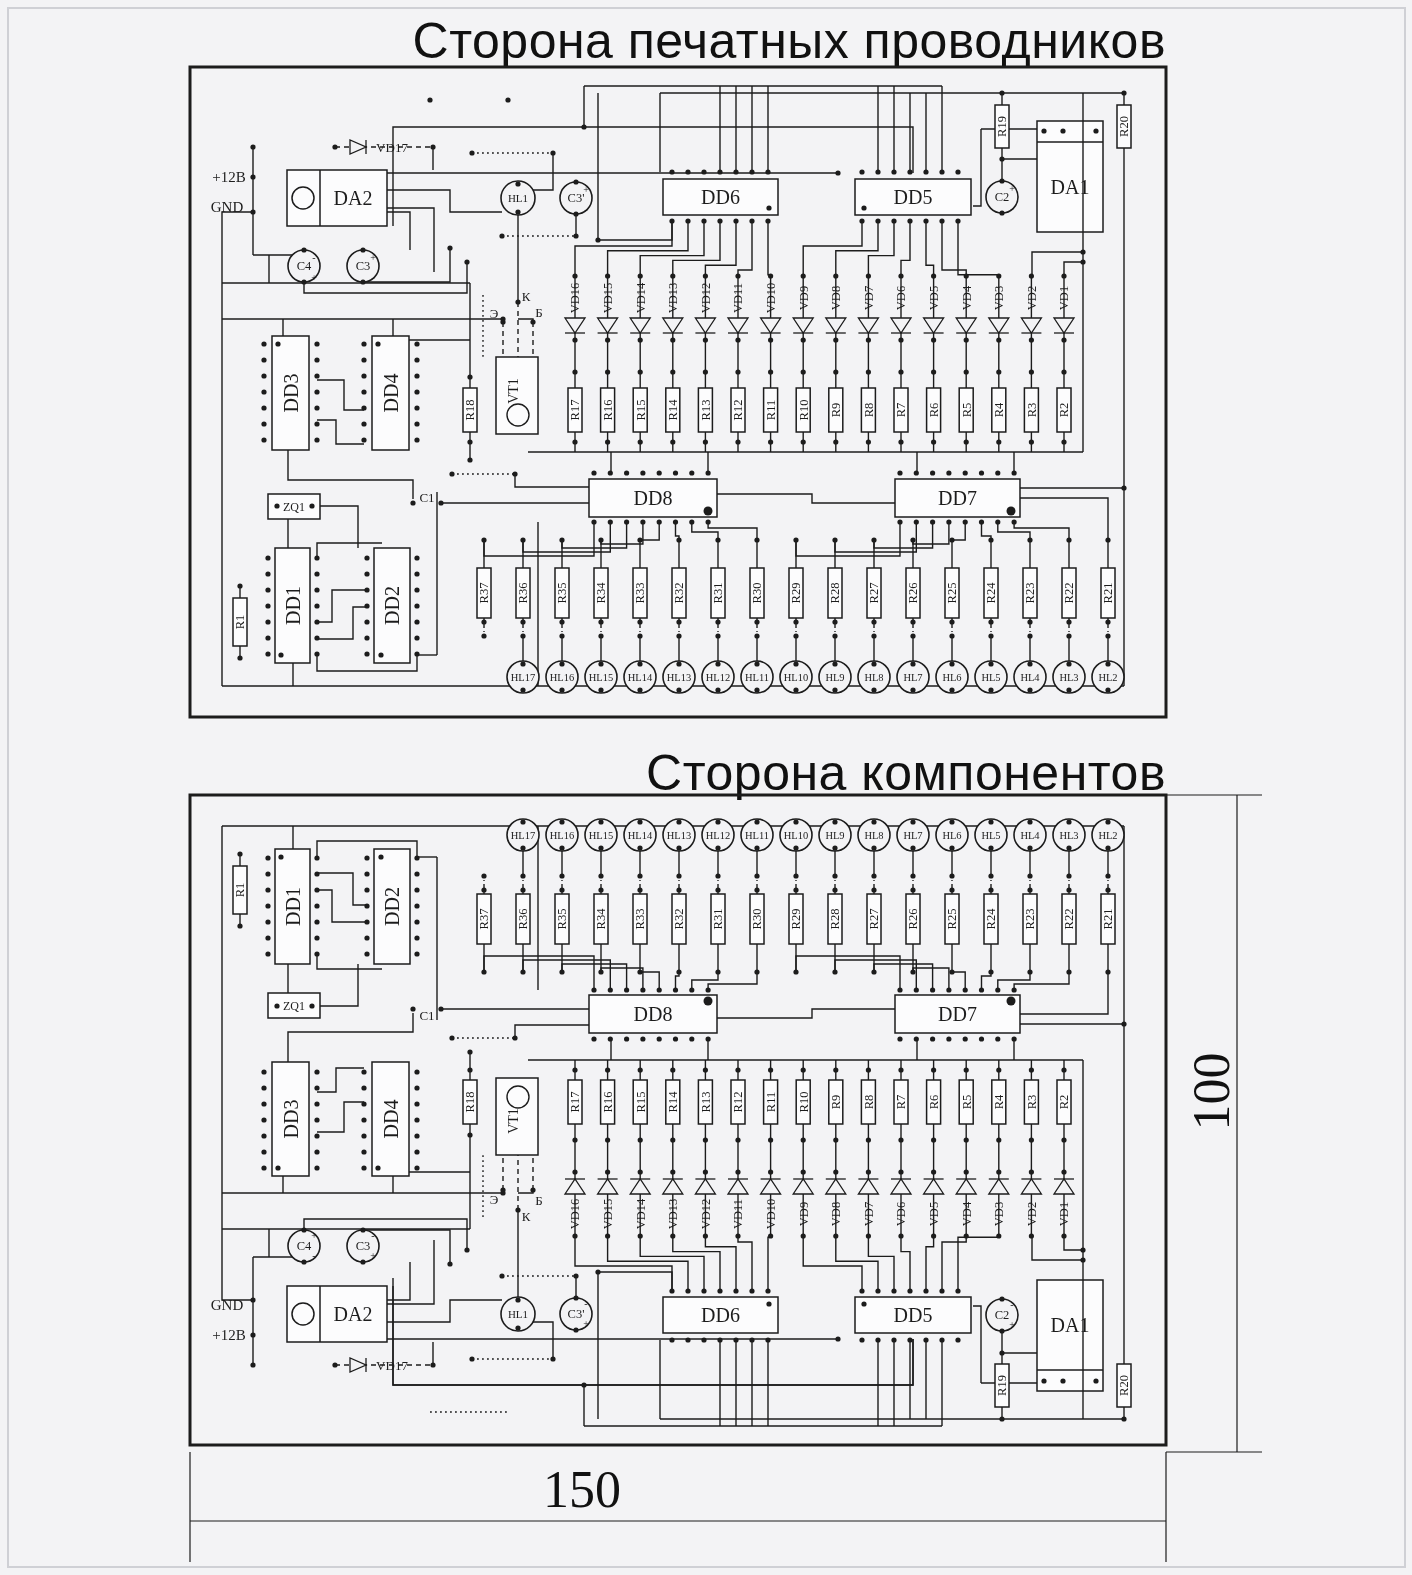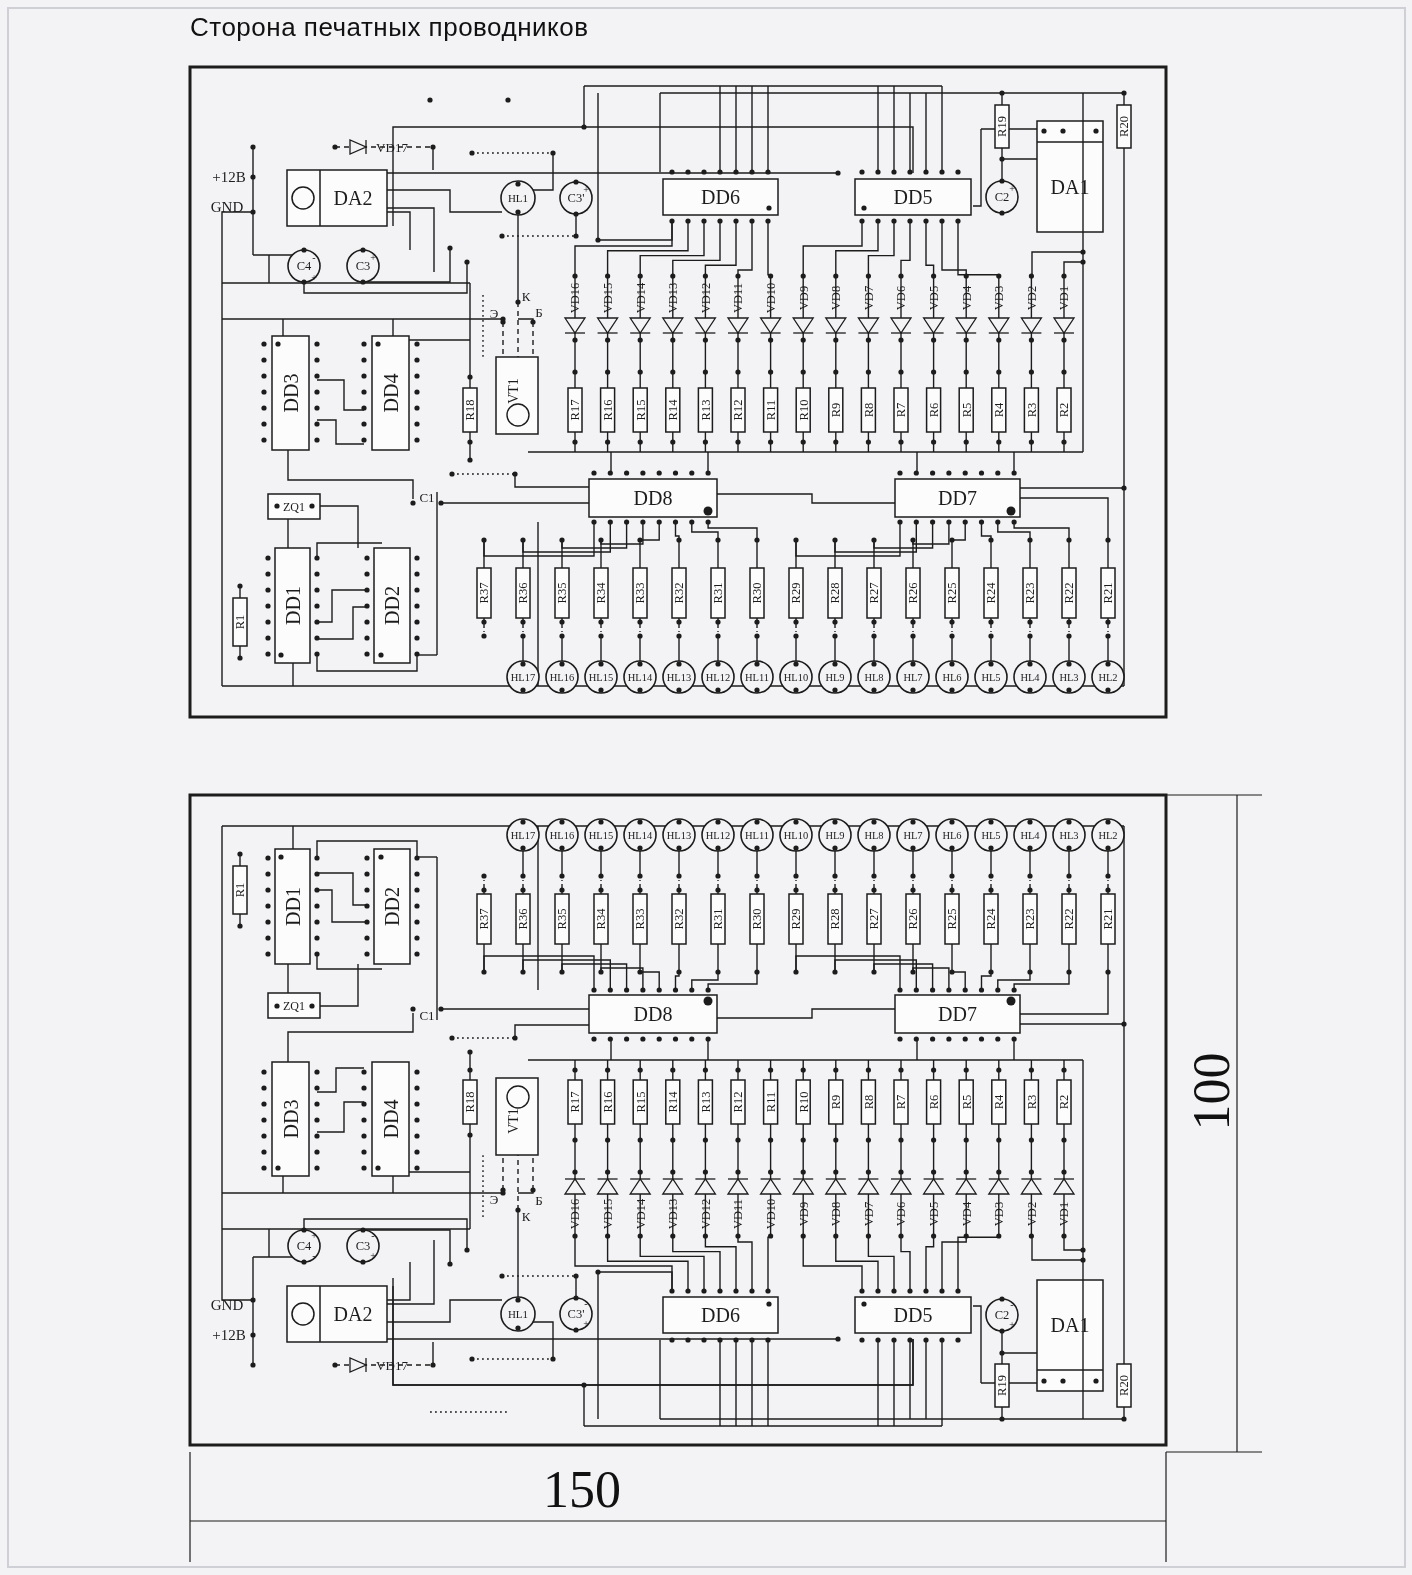--- a/index.html
+++ b/index.html
@@ -1,33 +1,34 @@
 <!DOCTYPE html>
 <html><head>
 <meta charset="utf-8">
 <style>
   html,body{margin:0;padding:0;}
   body{background:#f3f3f5;font-family:"Liberation Sans",sans-serif;}
   .stage{position:relative;width:1412px;height:1575px;background:#f3f3f5;overflow:hidden;}
   .frame{position:absolute;left:7px;top:7px;right:6px;bottom:7px;border:2px solid #cfd0d5;pointer-events:none;}
-  .title{position:absolute;left:190px;width:976px;text-align:left;color:#111;
-         font-size:26px;letter-spacing:0.5px;}
+  .title{position:absolute;left:190px;width:976px;text-align:right;color:#111;
+         font-size:50px;letter-spacing:0.5px;}
   #title-top{top:12px;}
   #title-bottom{top:744px;}
   .dim{position:absolute;color:#111;font-family:"Liberation Serif","DejaVu Serif",serif;font-size:52px;}
   #dim-150{left:190px;top:1460px;width:784px;text-align:center;}
   #dim-100{left:1146px;top:1062px;width:130px;text-align:center;transform:rotate(-90deg);transform-origin:center;}
   svg{position:absolute;left:0;top:0;}
 </style>
 </head>
 <body>
 
 <div class="stage">
   <div class="frame"></div>
   <div class="title" id="title-top">Сторона печатных проводников</div>
+  <div class="title" id="title-bottom">Сторона компонентов</div>
   <div class="dim" id="dim-150">150</div>
   <div class="dim" id="dim-100">100</div>
   <svg width="1412" height="1575" viewBox="0 0 1412 1575">
       <g>
         <g>
           <rect x="190" y="67" width="976" height="650" fill="none" stroke="#1c1c1c" stroke-width="3"></rect>
           <polyline points="584,86 942,86" fill="none" stroke="#1c1c1c" stroke-width="1.4"></polyline>
           <polyline points="720,86 720,172" fill="none" stroke="#1c1c1c" stroke-width="1.4"></polyline>
           <polyline points="736,86 736,172" fill="none" stroke="#1c1c1c" stroke-width="1.4"></polyline>
           <polyline points="752,86 752,172" fill="none" stroke="#1c1c1c" stroke-width="1.4"></polyline>

